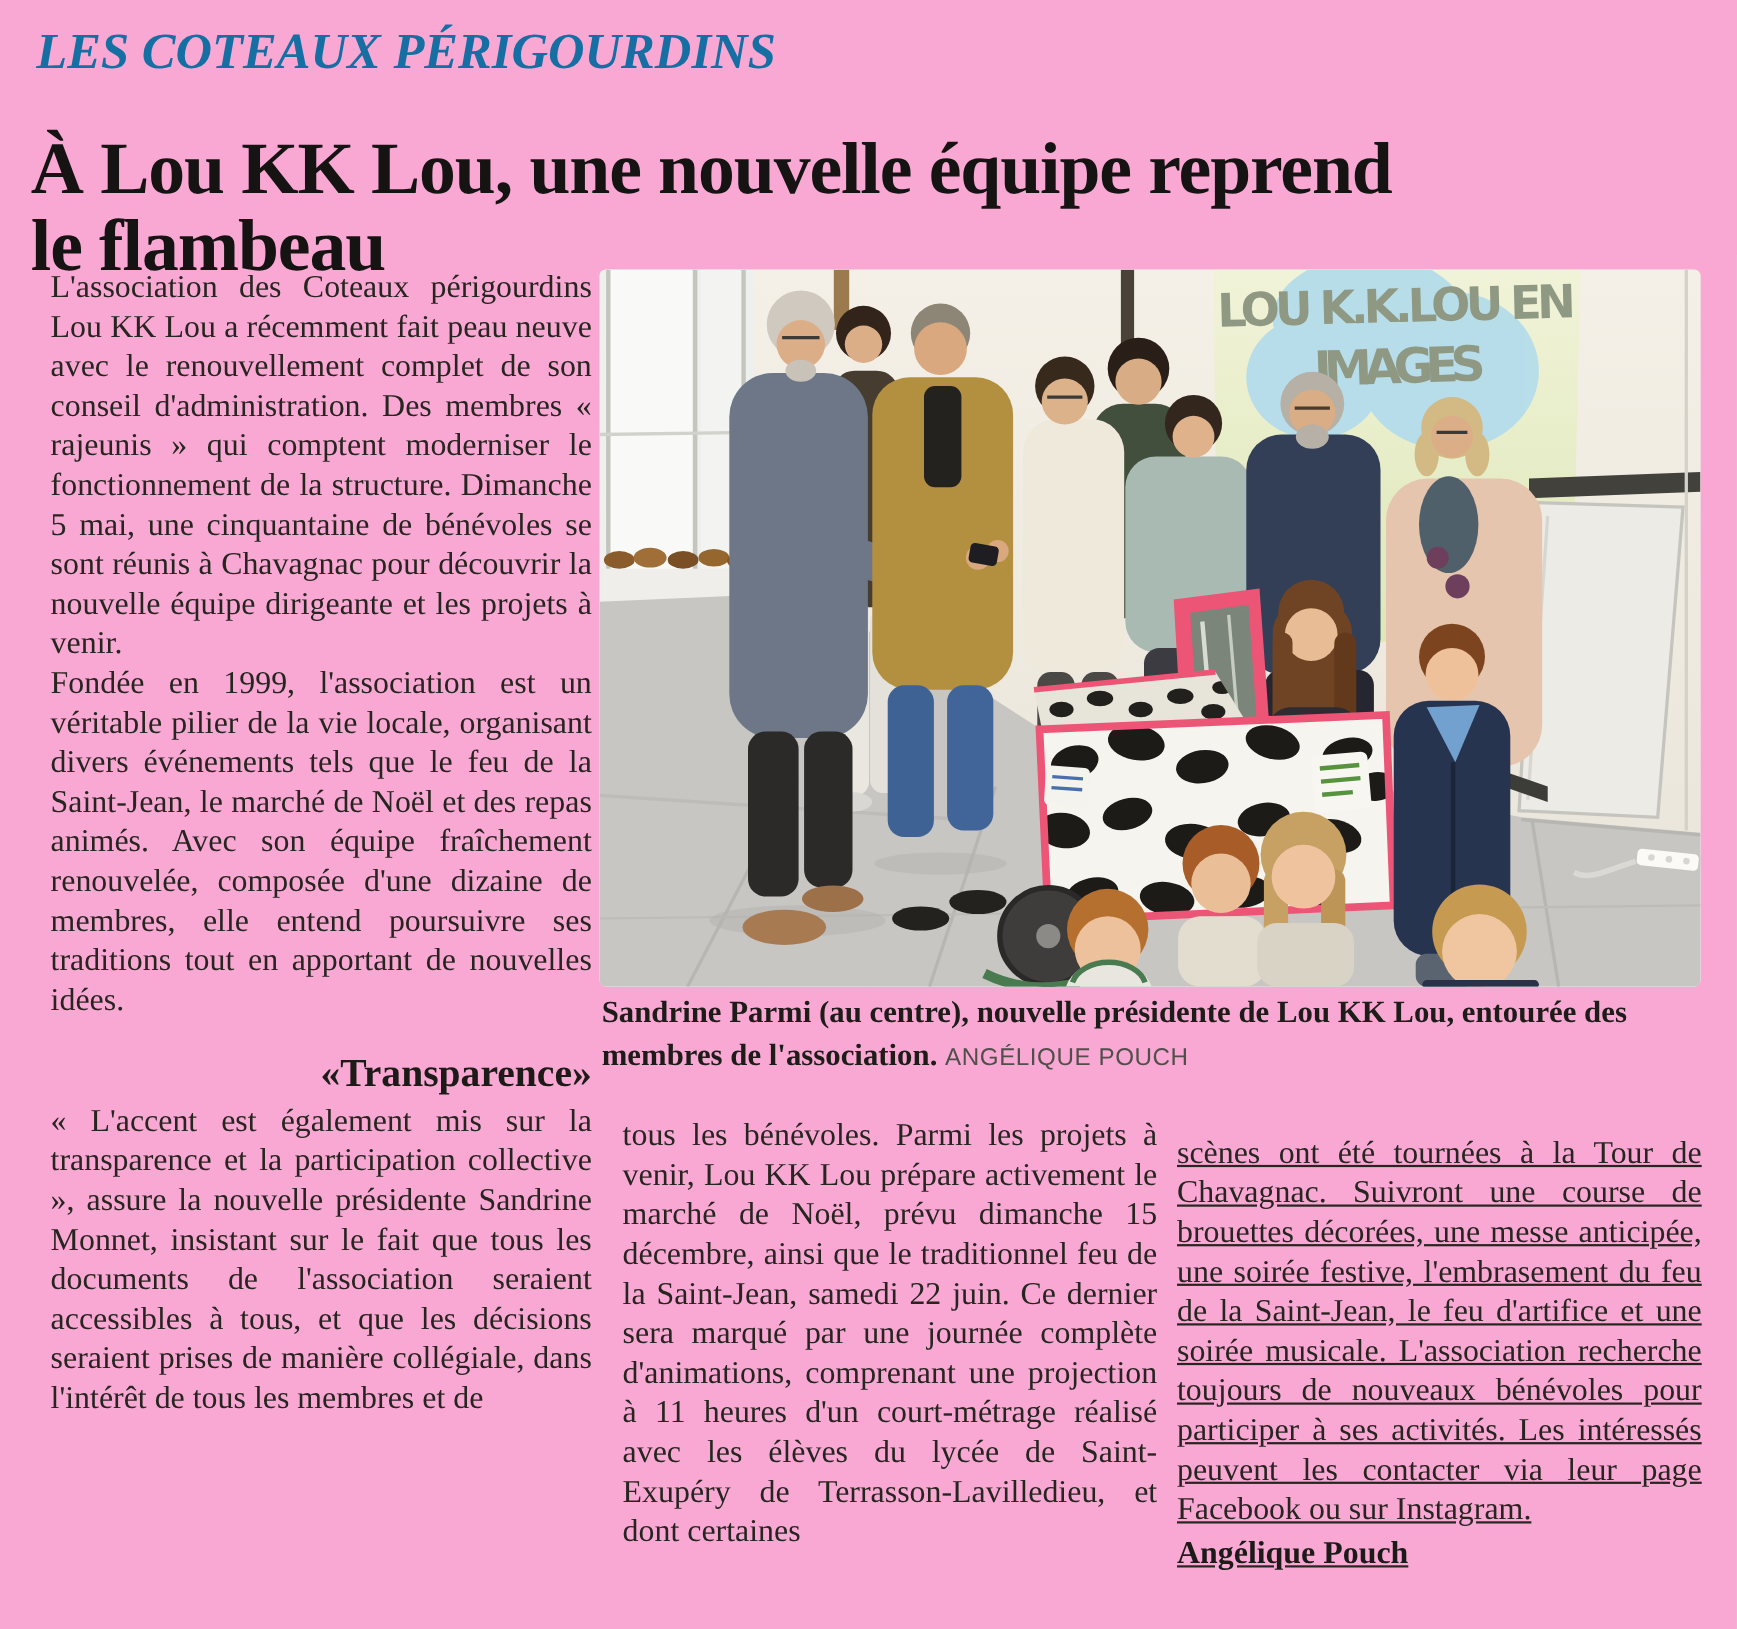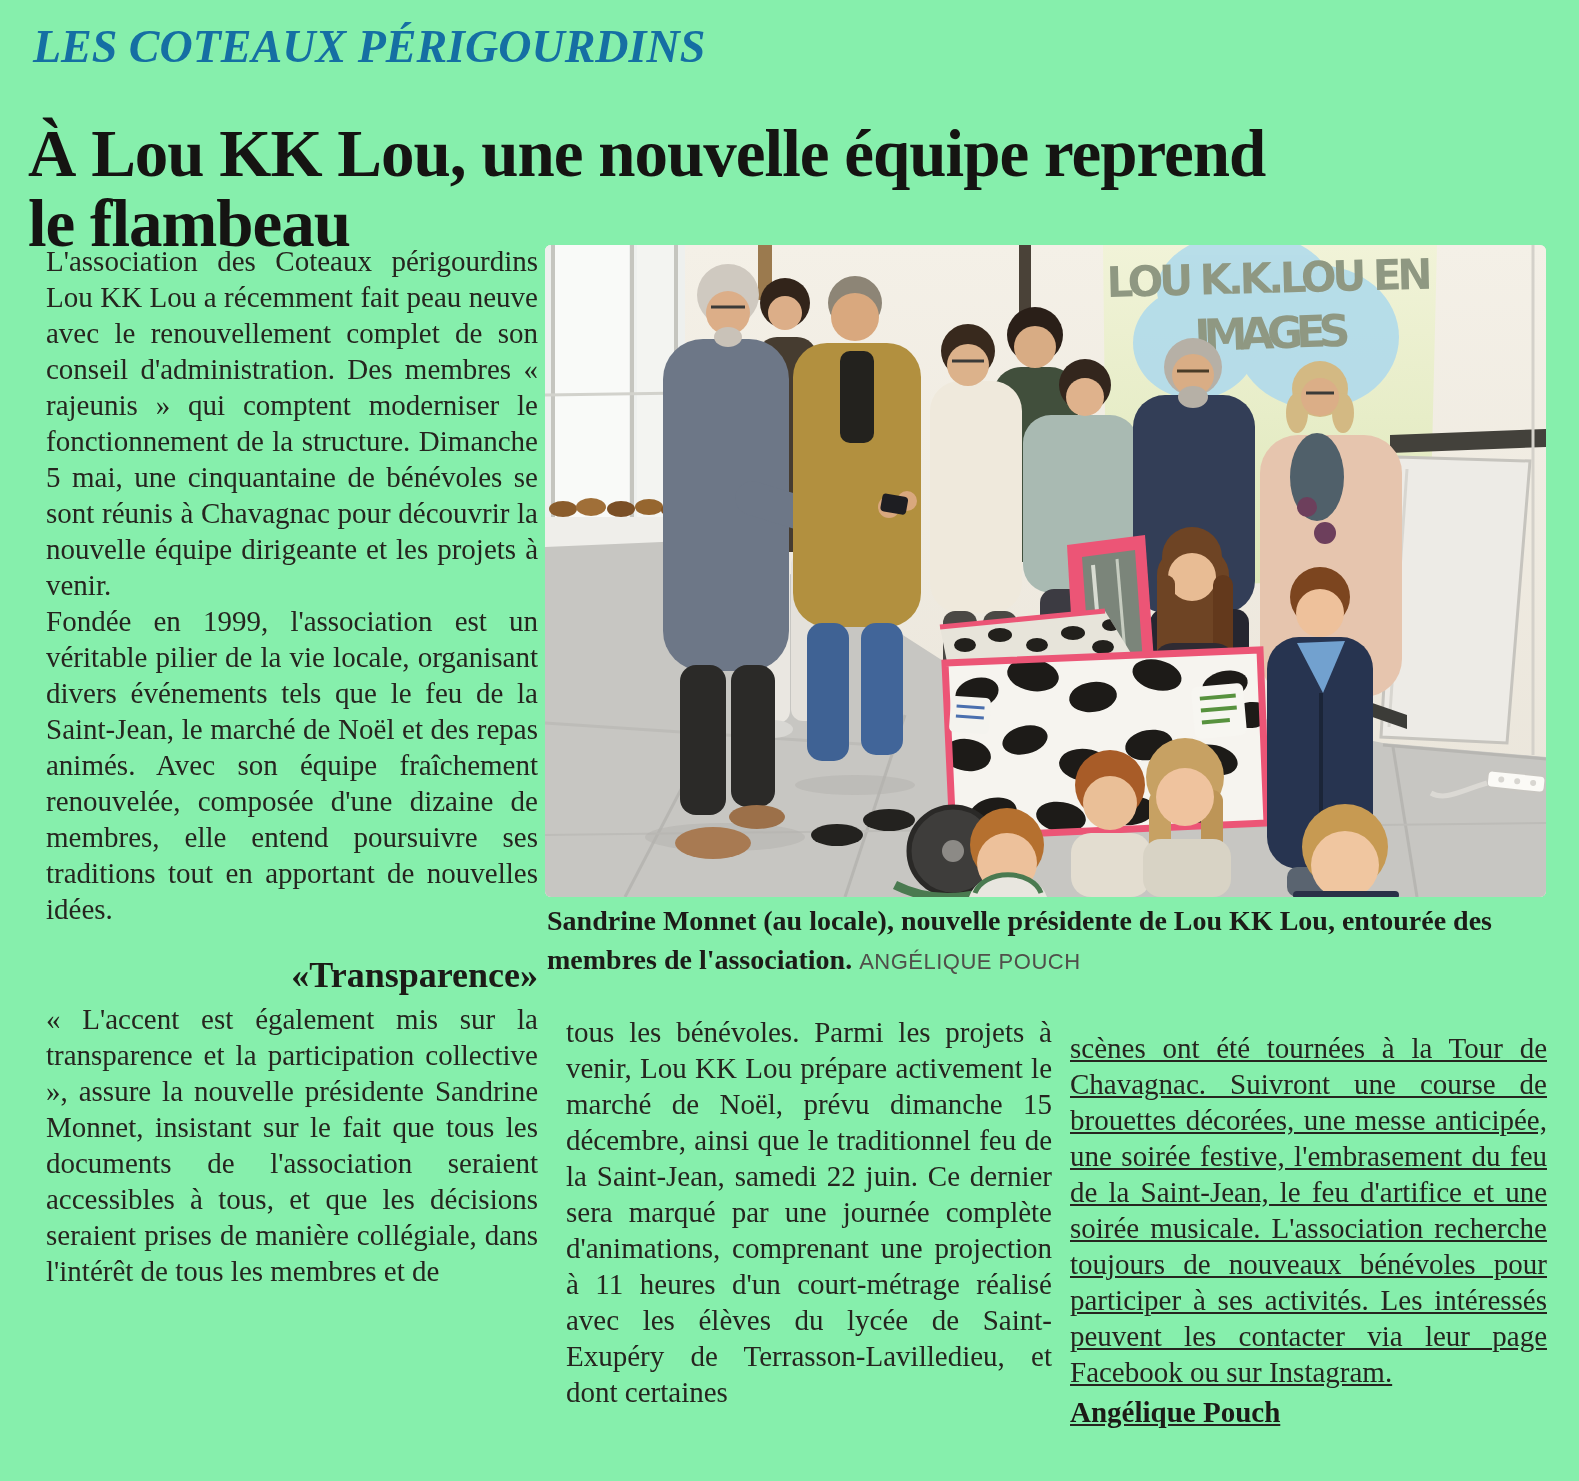--- a/index.html
+++ b/index.html
@@ -1,20 +1,20 @@
 <!DOCTYPE html>
 <html lang="fr"><head>
 <meta charset="utf-8">
 <style>
   html,body{margin:0;padding:0;}
   body{background:#e9e8e4;}
   .page{
     position:relative;
     width:1579px;height:1481px;
-    background:#86efac;
+    background:#f9a8d4;
     font-family:"Liberation Serif", serif;
     overflow:hidden;
   }
   .kicker{
     position:absolute;left:33px;top:20px;
     font-size:46px;font-style:italic;font-weight:700;
     color:#156fa3;letter-spacing:0px;white-space:nowrap;
   }
   .headline{
     position:absolute;left:28px;top:74px;width:1240px;
@@ -319,21 +319,21 @@
         <rect x="942" y="528" width="58" height="17" rx="5" fill="#fbfaf6" stroke="#c8c6c1" stroke-width="2"></rect>
         <circle cx="956" cy="536" r="3" fill="#d8d6d1"></circle>
         <circle cx="972" cy="536" r="3" fill="#d8d6d1"></circle>
         <circle cx="988" cy="536" r="3" fill="#d8d6d1"></circle>
       </g>
       <path d="M 942 538 C 915 546 900 556 886 548" fill="none" stroke="#dbd9d4" stroke-width="5"></path>
     </svg>
   </figure>
 
   <figcaption class="caption">
-    <span>Sandrine Monnet (au locale), nouvelle présidente de Lou KK Lou, entourée des membres de l'association.</span>
+    <span>Sandrine Parmi (au centre), nouvelle présidente de Lou KK Lou, entourée des membres de l'association.</span>
     <span class="credit">ANGÉLIQUE POUCH</span>
   </figcaption>
 
   <div class="bodycol" id="col2">
     <p>tous les bénévoles. Parmi les projets à venir, Lou KK Lou prépare activement le marché de Noël, prévu dimanche 15 décembre, ainsi que le traditionnel feu de la Saint-Jean, samedi 22 juin. Ce dernier sera marqué par une journée complète d'animations, comprenant une projection à 11 heures d'un court-métrage réalisé avec les élèves du lycée de Saint-Exupéry de Terrasson-Lavilledieu, et dont certaines</p>
   </div>
 
   <div class="bodycol" id="col3">
     <p>scènes ont été tournées à la Tour de Chavagnac. Suivront une course de brouettes décorées, une messe anticipée, une soirée festive, l'embrasement du feu de la Saint-Jean, le feu d'artifice et une soirée musicale. L'association recherche toujours de nouveaux bénévoles pour participer à ses activités. Les intéressés peuvent les contacter via leur page Facebook ou sur Instagram.</p>
     <p class="byline">Angélique Pouch</p>

